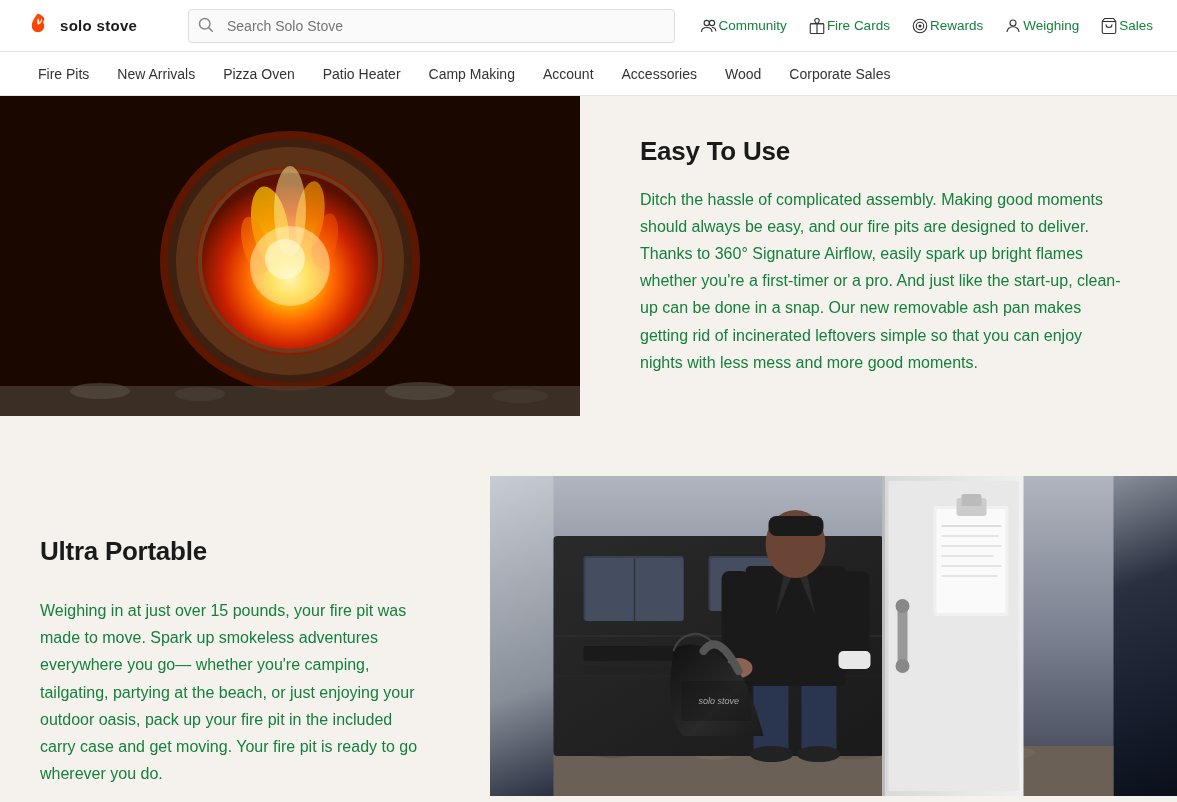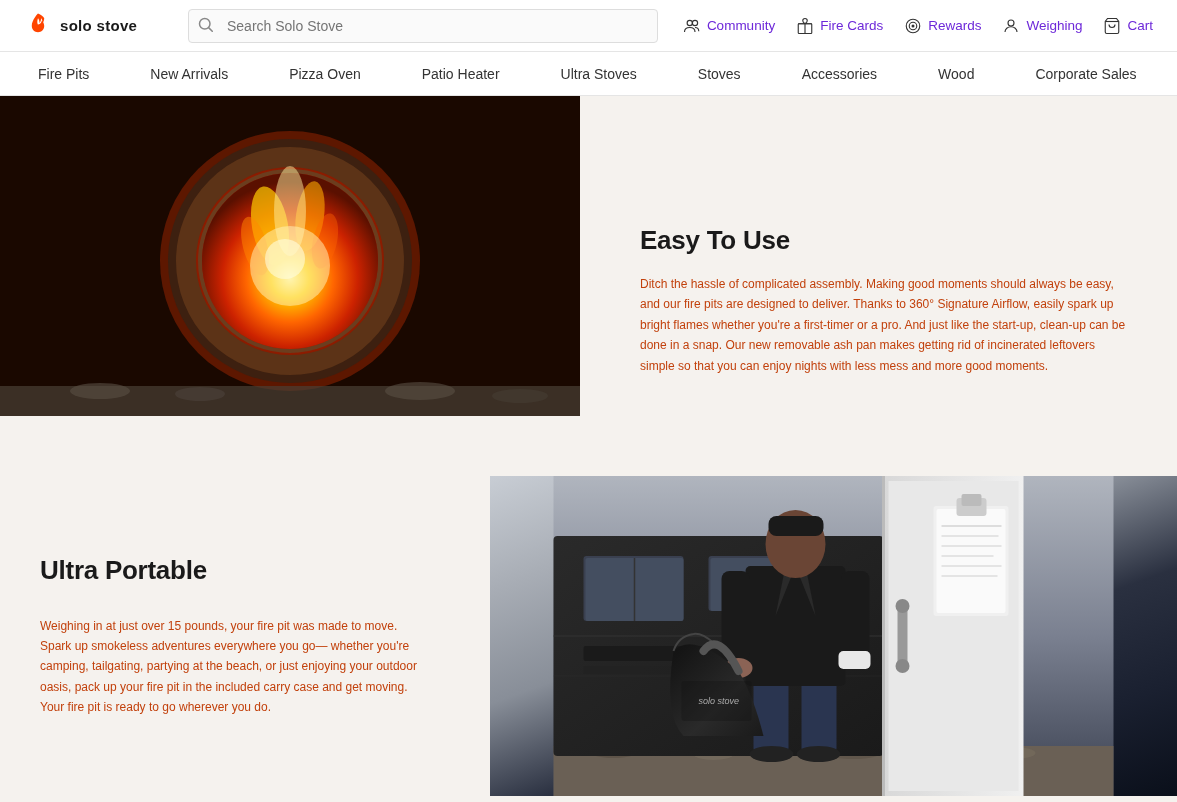--- a/index.html
+++ b/index.html
@@ -59,44 +59,42 @@
     }
     .header-right {
       display: flex;
       align-items: center;
       gap: 20px;
       margin-left: auto;
     }
     .header-right-item {
       display: flex;
       align-items: center;
-      gap: 5px;
       font-size: 13.5px;
-      color: #6d28d9;
+      color: #15803d;
       cursor: pointer;
       text-decoration: none;
     }
     .icon-circle {
       width: 20px;
       height: 20px;
       display: flex;
       align-items: center;
       justify-content: center;
       font-size: 16px;
     }
 
     
     .nav-bar {
       background: #fff;
       border-bottom: 1px solid #e5e5e5;
       display: flex;
       align-items: center;
       padding: 0 24px;
       height: 44px;
-      gap: 33px;
     }
     .nav-item {
       font-size: 14px;
       color: #333;
       padding: 0 14px;
       height: 44px;
       display: flex;
       align-items: center;
       cursor: pointer;
       white-space: nowrap;
@@ -130,33 +128,33 @@
       display: flex;
       align-items: center;
       justify-content: center;
     }
 
     .section-easy-text {
       flex: 1;
       padding: 40px 50px 40px 60px;
       display: flex;
       flex-direction: column;
-      justify-content: flex-end;
+      justify-content: space-between;
     }
     .section-title {
       font-size: 26px;
       font-weight: 700;
       color: #1a1a1a;
       margin-bottom: 18px;
       letter-spacing: -0.01em;
     }
     .section-body {
-      font-size: 12px;
+      font-size: 16px;
       line-height: 1.7;
-      color: #c2410c;
+      color: #15803d;
     }
 
     
     .section-portable {
       display: flex;
       align-items: stretch;
       max-width: 1177px;
       margin: 0 auto;
       padding: 0 0 0 0;
       min-height: 320px;
@@ -243,32 +241,32 @@
       <span>Weighing</span>
     </a>
     <a class="header-right-item">
       <span class="icon-circle">
         <svg width="18" height="18" viewBox="0 0 24 24" fill="none">
             <path d="M6 2L3 6v14a2 2 0 002 2h14a2 2 0 002-2V6l-3-4z" stroke="#333" stroke-width="1.5" fill="none"></path>
             <line x1="3" y1="6" x2="21" y2="6" stroke="#333" stroke-width="1.5"></line>
             <path d="M16 10a4 4 0 01-8 0" stroke="#333" stroke-width="1.5" fill="none"></path>
           </svg>
       </span>
-      <span>Cart</span>
+      <span>Sales</span>
     </a>
   </nav>
 </header>
 
 <nav class="nav-bar">
   <a class="nav-item">Fire Pits</a>
   <a class="nav-item">New Arrivals</a>
   <a class="nav-item">Pizza Oven</a>
   <a class="nav-item">Patio Heater</a>
-  <a class="nav-item">Ultra Stoves</a>
-  <a class="nav-item">Stoves</a>
+  <a class="nav-item">Camp Making</a>
+  <a class="nav-item">Account</a>
   <a class="nav-item">Accessories</a>
   <a class="nav-item">Wood</a>
   <a class="nav-item">Corporate Sales</a>
 </nav>
 
 <main class="main-content">
 
   <section class="section-easy">
     <div class="section-easy-image">
       <div class="fire-img">

